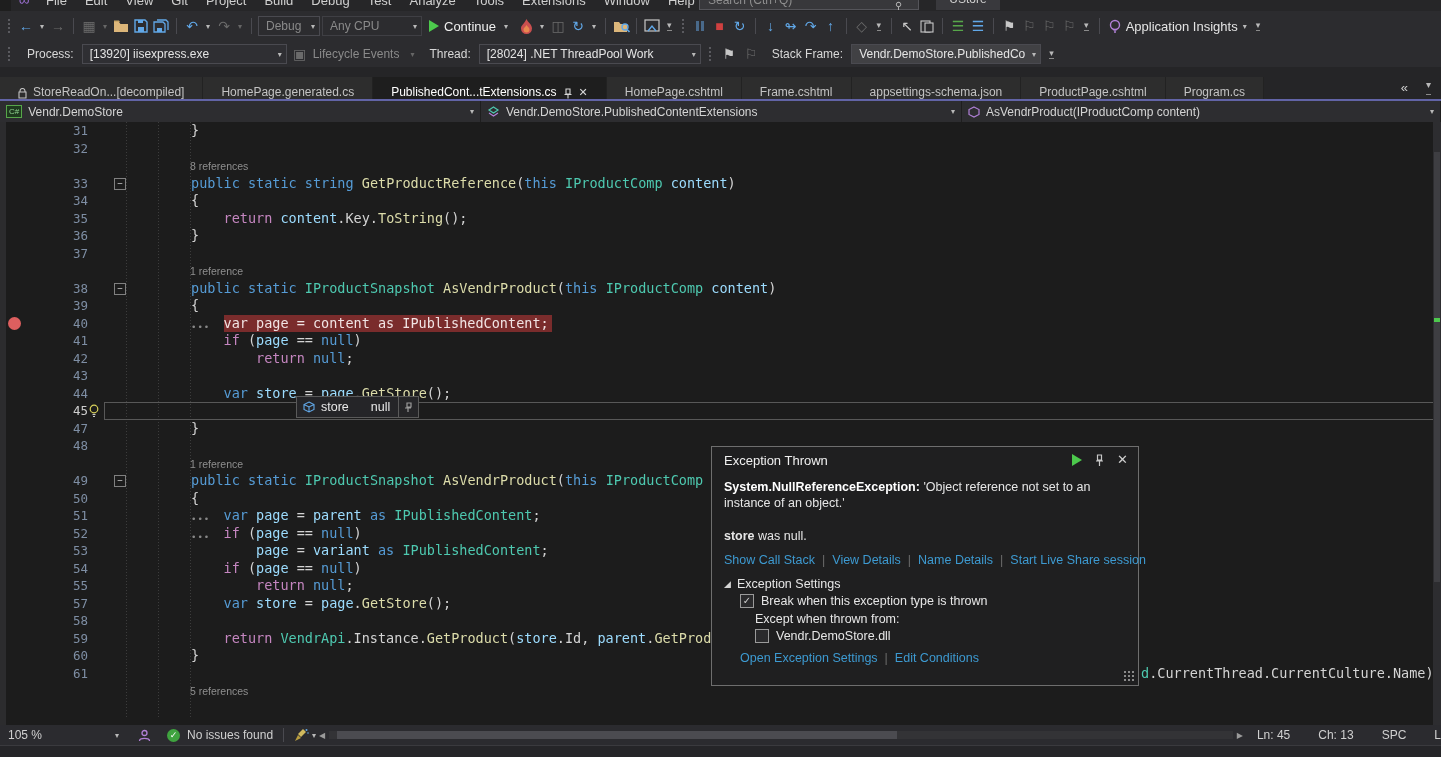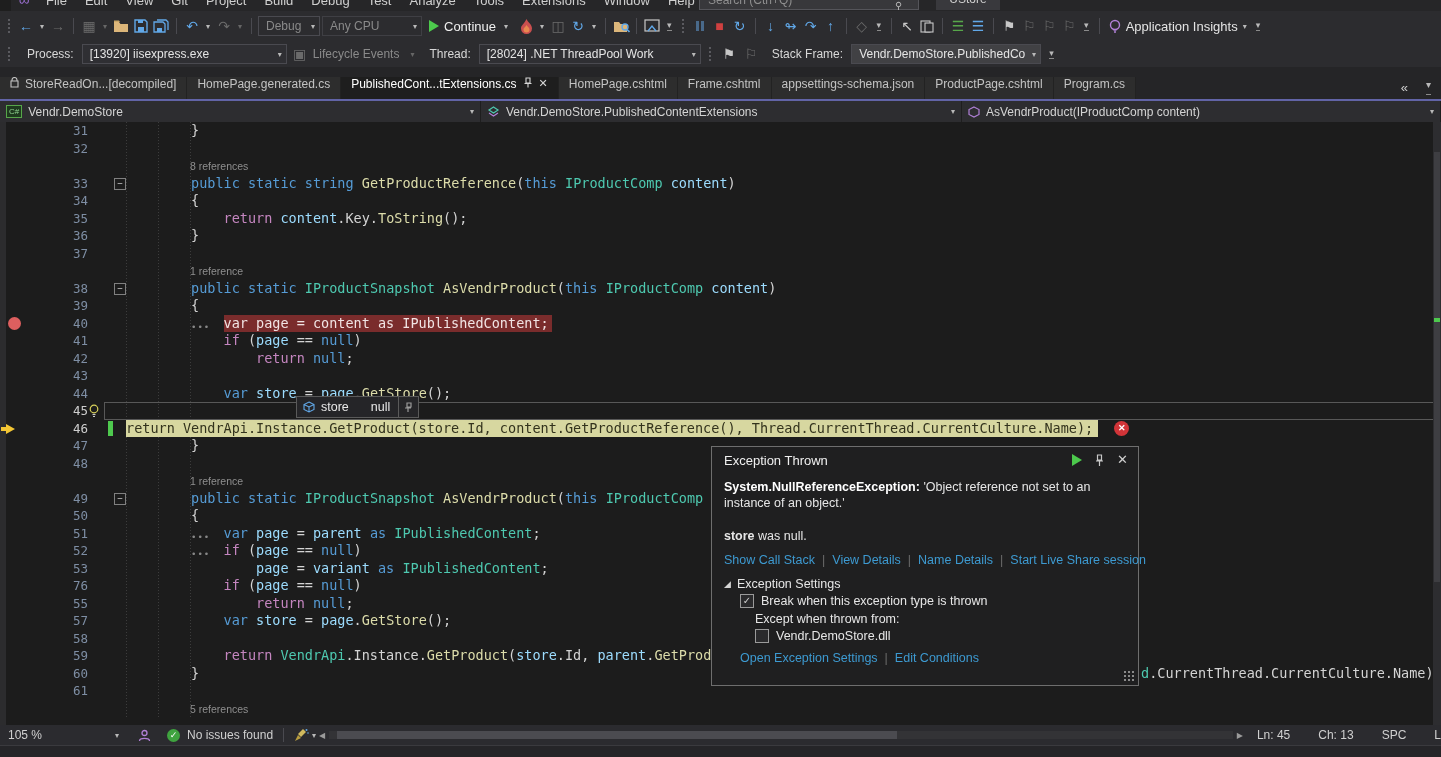--- a/index.html
+++ b/index.html
@@ -27,21 +27,21 @@
   .combo .cv{flex:1;white-space:nowrap;overflow:hidden;}
   .combo .dd{font-size:8px;color:#b9b9b9;margin-left:6px;}
   .combo.disabled{color:#8a8a8a;background:transparent;}
   .lbl{color:#d8d8d8;font-size:12px;margin:0 4px 0 8px;white-space:nowrap;}
   .lbl.dim{color:#8a8a8a;}
   #continue-btn{display:flex;align-items:center;gap:5px;padding:0 4px;color:#f0f0f0;}
   .overflow-chev{font-size:9px;color:#b9b9b9;border-bottom:1px solid #8a8a8a;line-height:9px;margin:0 4px;}
   
   #tabband{left:0;top:67px;width:1441px;height:34px;background:#252527;}
   #tabs{position:absolute;left:0;bottom:2px;display:flex;height:22px;width:1441px;}
-  .tab{display:flex;align-items:flex-start;gap:6px;padding:0 10px;font-size:12px;color:#c3c3c3;background:#2d2d2d;border-right:1px solid #222;white-space:nowrap;}
+  .tab{display:flex;align-items:flex-end;gap:6px;padding:0 18px;font-size:12px;color:#c3c3c3;background:#2d2d2d;border-right:1px solid #222;white-space:nowrap;}
   .tab.active{background:#1e1e1e;color:#ffffff;}
   .tab .tclose{font-size:11px;color:#d8d8d8;}
   #tab-right-icons{position:absolute;right:6px;bottom:6px;display:flex;gap:14px;color:#cfcfcf;font-size:13px;}
   #purple-line{position:absolute;left:0;bottom:0;width:1441px;height:2px;background:#6264a7;}
   
   #navbar{left:0;top:101px;width:1441px;height:21px;background:#2d2d30;display:flex;font-size:12px;color:#d4d4d4;}
   .crumb{display:flex;align-items:center;border-right:1px solid #1e1e1e;padding:0 6px;box-sizing:border-box;}
   .crumb .dd{margin-left:auto;font-size:8px;color:#b9b9b9;}
   .cs-badge{background:#1e3a1e;border:1px solid #57a64a;color:#8fd18f;font-size:8px;padding:0 2px;margin-right:6px;line-height:11px;}
   
@@ -477,30 +477,20 @@
                 <circle cx="6" cy="5" r="3.8" fill="none" stroke="#d9d25a" stroke-width="1.2"></circle>
                 <line x1="4.5" y1="10.5" x2="7.5" y2="10.5" stroke="#c8c8c8" stroke-width="1.2"></line>
                 <line x1="5" y1="12.5" x2="7" y2="12.5" stroke="#c8c8c8" stroke-width="1.2"></line>
               </svg>
             </span>
           </span>
           <span class="g-code"></span>
           <div id="caret-line-box"></div>
         </div>
         <div class="ed-row">
-          <span class="g-glyph">
-            <span class="cur-arrow"></span>
-          </span>
-          <span class="g-num hot">46</span>
-          <span class="g-mar">
-            <span class="change-bar"></span>
-          </span>
-          <span class="g-code"><span class="line-text curline" style="margin-left: 0ch;"><span class="tk-exc">return VendrApi.Instance.GetProduct(store.Id, content.GetProductReference(), Thread.CurrentThread.CurrentCulture.Name);</span></span><span class="err-badge">✕</span></span>
-        </div>
-        <div class="ed-row">
           <span class="g-glyph"></span>
           <span class="g-num">47</span>
           <span class="g-mar"></span>
           <span class="g-code"><span class="line-text" style="margin-left: 8ch;"><span class="tk-pln">}</span></span></span>
         </div>
         <div class="ed-row">
           <span class="g-glyph"></span>
           <span class="g-num">48</span>
           <span class="g-mar"></span>
           <span class="g-code"></span>
@@ -538,21 +528,21 @@
           <span class="g-code"><span class="line-text" style="margin-left: 12ch;"><span class="tk-ctl">if</span><span class="tk-pln"> (</span><span class="tk-var">page</span><span class="tk-pln"> == </span><span class="tk-kw">null</span><span class="tk-pln">)</span></span><span class="fade-dots" style="left: 12ch;">•••</span></span>
         </div>
         <div class="ed-row">
           <span class="g-glyph"></span>
           <span class="g-num">53</span>
           <span class="g-mar"></span>
           <span class="g-code"><span class="line-text" style="margin-left: 16ch;"><span class="tk-var">page</span><span class="tk-pln"> = </span><span class="tk-var">variant</span><span class="tk-pln"> </span><span class="tk-kw">as</span><span class="tk-pln"> </span><span class="tk-type">IPublishedContent</span><span class="tk-pln">;</span></span></span>
         </div>
         <div class="ed-row">
           <span class="g-glyph"></span>
-          <span class="g-num">76</span>
+          <span class="g-num">54</span>
           <span class="g-mar"></span>
           <span class="g-code"><span class="line-text" style="margin-left: 12ch;"><span class="tk-ctl">if</span><span class="tk-pln"> (</span><span class="tk-var">page</span><span class="tk-pln"> == </span><span class="tk-kw">null</span><span class="tk-pln">)</span></span></span>
         </div>
         <div class="ed-row">
           <span class="g-glyph"></span>
           <span class="g-num">55</span>
           <span class="g-mar"></span>
           <span class="g-code"><span class="line-text" style="margin-left: 16ch;"><span class="tk-ctl">return</span><span class="tk-pln"> </span><span class="tk-kw">null</span><span class="tk-pln">;</span></span></span>
         </div>
         <div class="ed-row">

